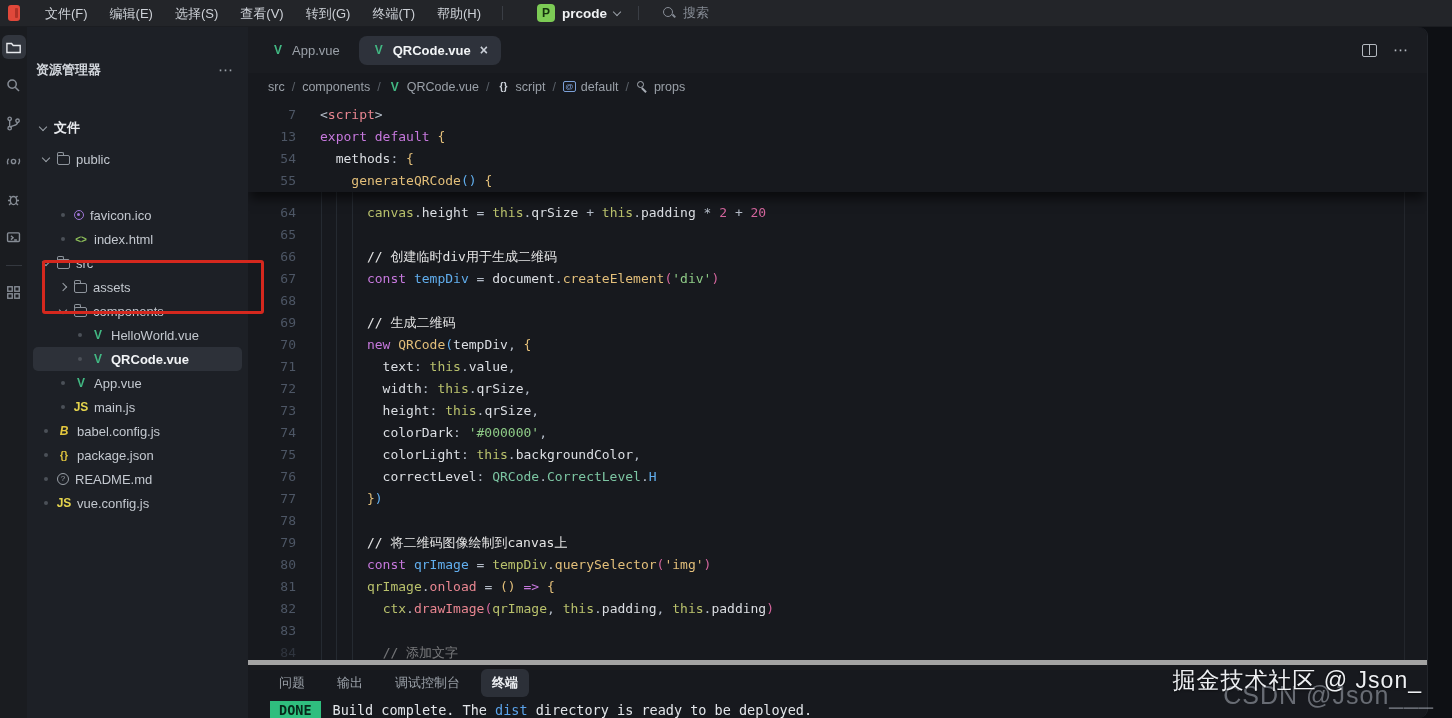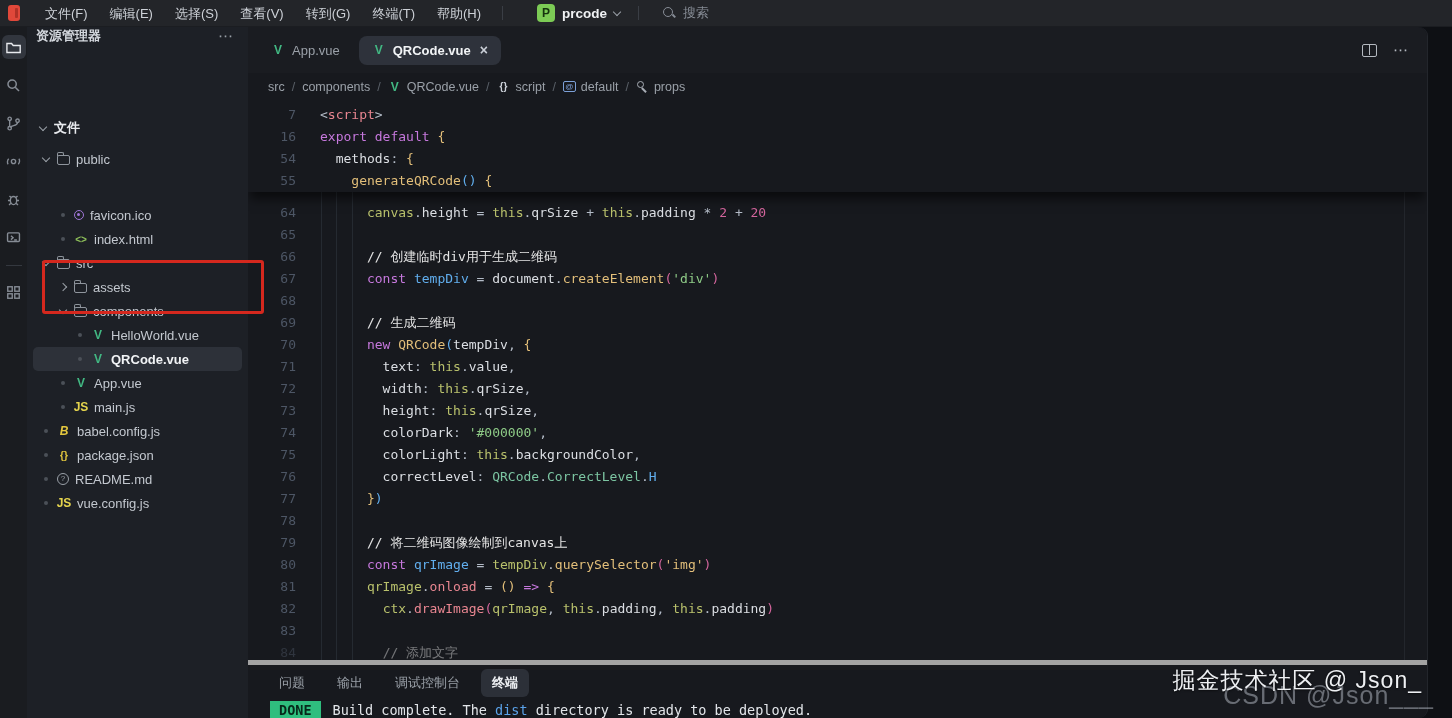--- a/index.html
+++ b/index.html
@@ -30,21 +30,21 @@
   .activitybar{position:absolute;left:0;top:27px;width:27px;height:691px;background:#1a1c20;
                display:flex;flex-direction:column;align-items:center;padding-top:8px;}
   .act-item{width:24px;height:24px;margin-bottom:14px;display:flex;align-items:center;justify-content:center;
             color:#868c95;border-radius:6px;}
   .act-item.active{background:#32363e;color:#e8eaee;}
   .act-item svg{width:17px;height:17px;}
   .act-divider{width:16px;height:1px;background:#34383f;margin:2px 0 14px 0;}
 
   
   .sidebar{position:absolute;left:27px;top:27px;width:221px;height:691px;background:#1d2026;}
-  .sb-header{height:52px;display:flex;align-items:flex-start;justify-content:space-between;padding:0 14px 0 9px;}
+  .sb-header{height:52px;display:flex;align-items:flex-end;justify-content:space-between;padding:0 14px 0 9px;}
   .sb-title{font-size:13px;font-weight:bold;color:#d3d7dd;}
   .sb-more{color:#9aa0a8;font-size:15px;letter-spacing:1px;}
   .sb-section{height:26px;display:flex;align-items:center;gap:8px;padding-left:13px;font-size:13px;
               font-weight:bold;color:#e8eaee;margin-top:36px;}
   .tree{padding-top:6px;}
   .tree-row{height:24px;display:flex;align-items:center;gap:6px;font-size:13px;color:#c3c8cf;
             margin:0 6px;border-radius:5px;padding-right:4px;}
   .tree-row.selected{background:#2d3139;color:#f2f4f6;font-weight:bold;}
   .slot{width:10px;display:flex;justify-content:center;flex:0 0 auto;}
   .dot{width:4px;height:4px;border-radius:50%;background:#4b5058;}
@@ -360,21 +360,21 @@
       </div>
 
     <div class="editor">
       <div class="guides">
         <span class="guide" style="left:73px;"></span>
         <span class="guide" style="left:88px;"></span>
         <span class="guide" style="left:104px;"></span>
       </div>
       <div class="sticky">
           <div class="code-line"><span class="ln">7</span><span class="code"><span class="tk-d">&lt;</span><span class="tk-r">script</span><span class="tk-d">&gt;</span></span></div>
-          <div class="code-line"><span class="ln">16</span><span class="code"><span class="tk-p">export</span><span class="tk-w"> </span><span class="tk-p">default</span><span class="tk-w"> </span><span class="tk-y">{</span></span></div>
+          <div class="code-line"><span class="ln">13</span><span class="code"><span class="tk-p">export</span><span class="tk-w"> </span><span class="tk-p">default</span><span class="tk-w"> </span><span class="tk-y">{</span></span></div>
           <div class="code-line"><span class="ln">54</span><span class="code"><span class="tk-w">  methods</span><span class="tk-d">:</span><span class="tk-w"> </span><span class="tk-y">{</span></span></div>
           <div class="code-line"><span class="ln">55</span><span class="code"><span class="tk-w">    </span><span class="tk-y">generateQRCode</span><span class="tk-b">()</span><span class="tk-w"> </span><span class="tk-y">{</span></span></div>
         </div>
       <div class="code-scroll">
           <div class="code-line"><span class="ln">64</span><span class="code"><span class="tk-w">      </span><span class="tk-o">canvas</span><span class="tk-d">.</span><span class="tk-w">height</span><span class="tk-d"> = </span><span class="tk-o">this</span><span class="tk-d">.</span><span class="tk-w">qrSize</span><span class="tk-d"> + </span><span class="tk-o">this</span><span class="tk-d">.</span><span class="tk-w">padding</span><span class="tk-d"> * </span><span class="tk-n">2</span><span class="tk-d"> + </span><span class="tk-n">20</span></span></div>
           <div class="code-line"><span class="ln">65</span><span class="code"></span></div>
           <div class="code-line"><span class="ln">66</span><span class="code"><span class="tk-w">      </span><span class="tk-c">// 创建临时div用于生成二维码</span></span></div>
           <div class="code-line"><span class="ln">67</span><span class="code"><span class="tk-w">      </span><span class="tk-p">const</span><span class="tk-w"> </span><span class="tk-b">tempDiv</span><span class="tk-d"> = </span><span class="tk-w">document</span><span class="tk-d">.</span><span class="tk-y">createElement</span><span class="tk-n">(</span><span class="tk-g">'div'</span><span class="tk-n">)</span></span></div>
           <div class="code-line"><span class="ln">68</span><span class="code"></span></div>
           <div class="code-line"><span class="ln">69</span><span class="code"><span class="tk-w">      </span><span class="tk-c">// 生成二维码</span></span></div>

